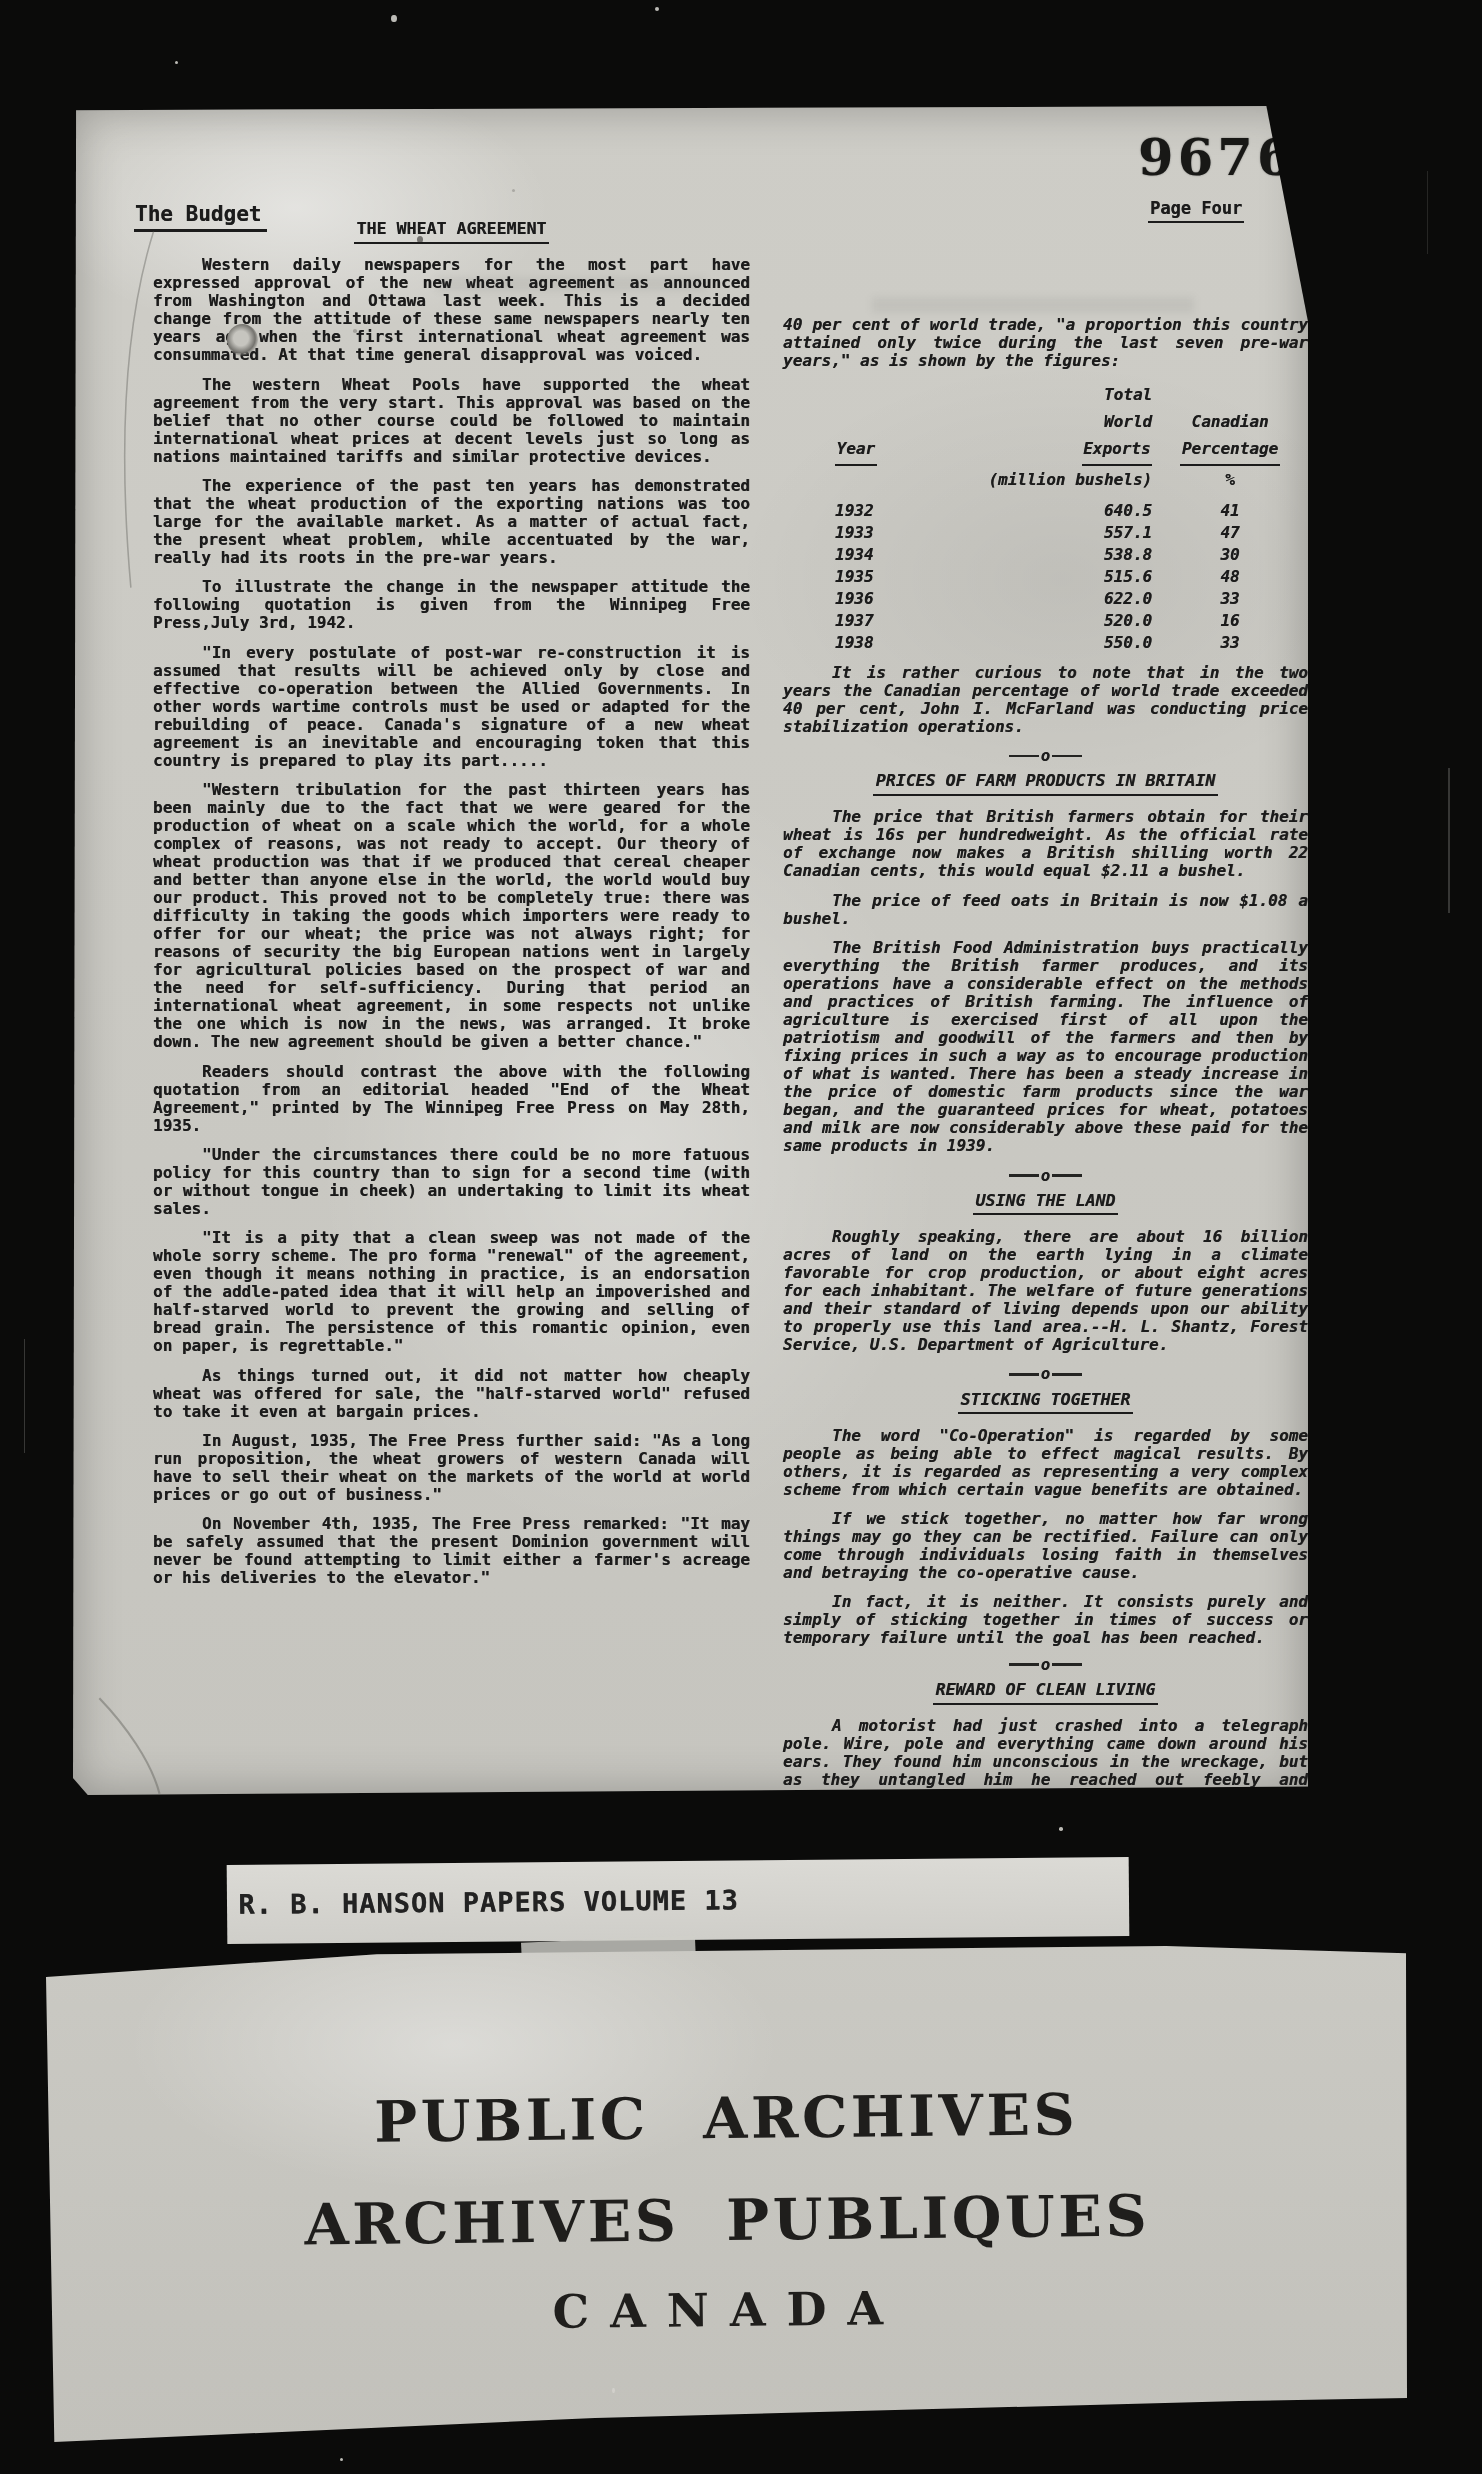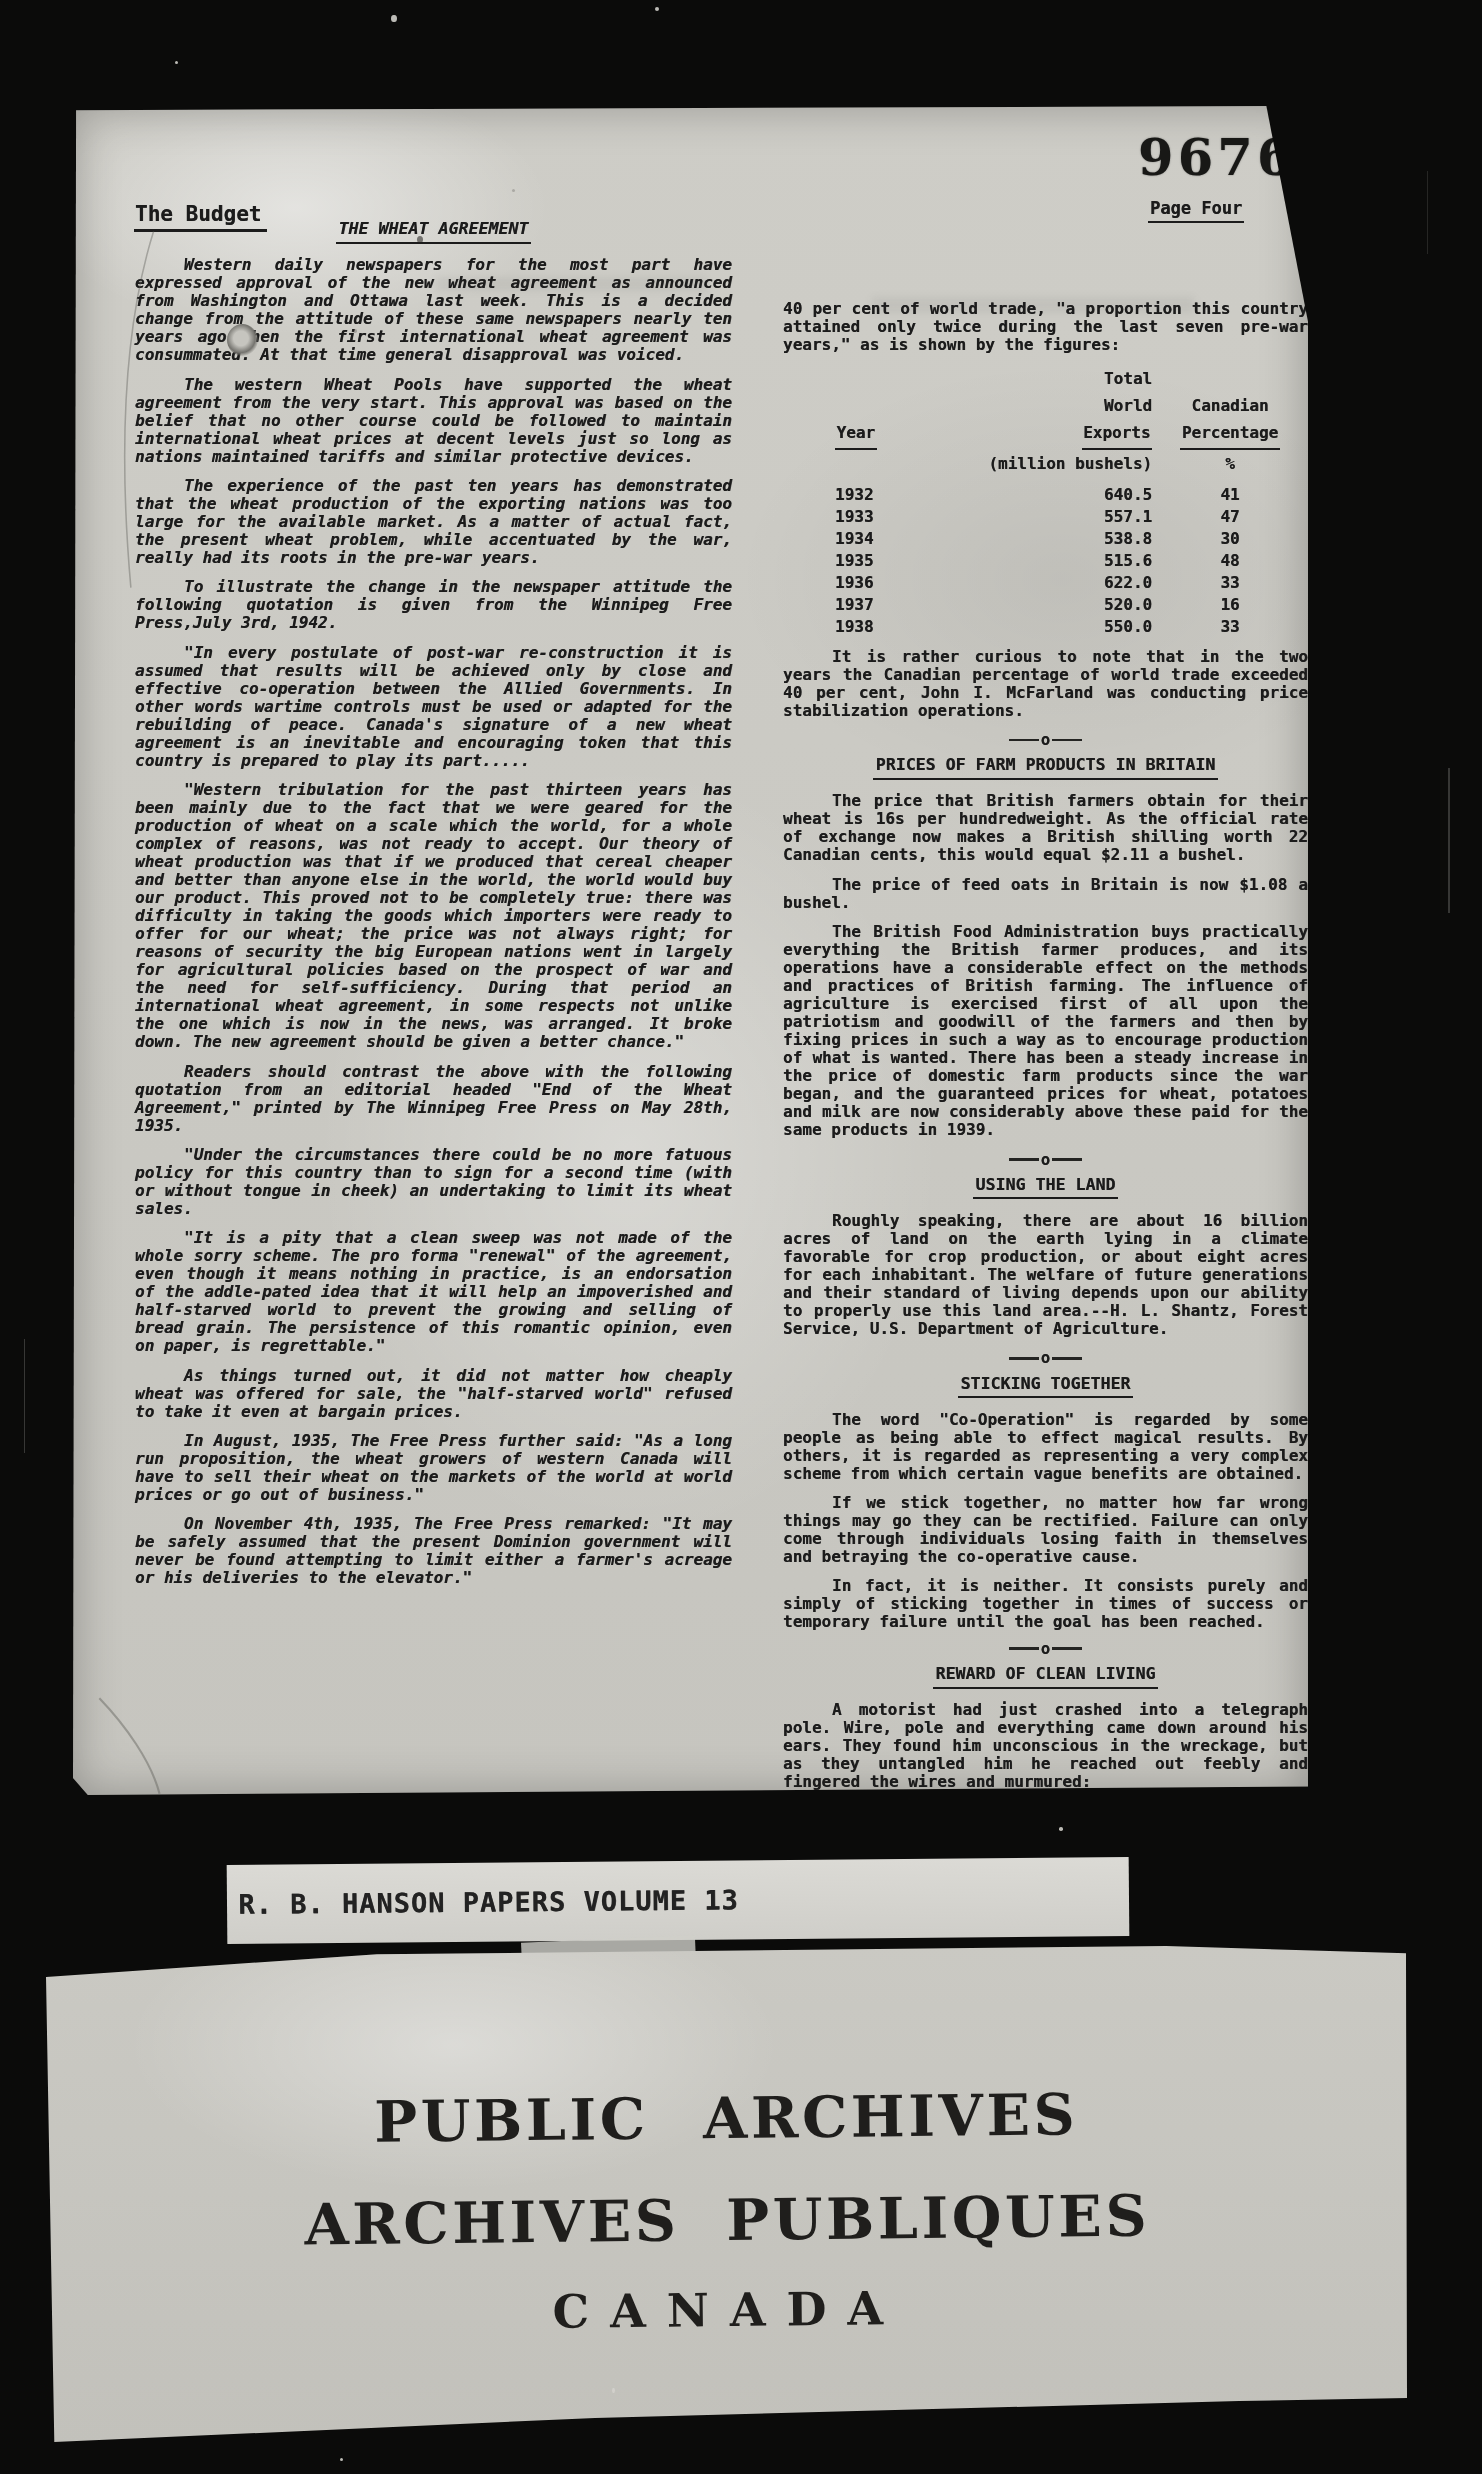--- a/index.html
+++ b/index.html
@@ -22,22 +22,22 @@
 
   .stamp{position:absolute;left:1065px;top:21px;font-family:"DejaVu Serif",serif;
          font-weight:700;font-size:51px;letter-spacing:4.2px;color:#181816;
          text-shadow:0 0 1.6px rgba(20,20,20,.5);}
   .budget{position:absolute;left:61px;top:96px;font-size:21px;
           border-bottom:3.1px solid #1c1c1c;padding:0 5.2px 3.1px 1px;}
   .pagefour{position:absolute;left:1075px;top:92px;font-size:17px;
             border-bottom:2.6px solid #1c1c1c;padding:0 2.1px 2.6px;}
 
   .col{position:absolute;font-size:16px;line-height:18px;text-align:justify;}
-  .col-left{left:62px;top:112px;width:597px;font-style:italic;}
-  .col-right{left:710px;top:194px;width:525px;}
+  .col-left{left:80px;top:112px;width:597px;}
+  .col-right{left:710px;top:210px;width:525px;font-style:italic;}
 
   .sec-head{text-align:center;margin:2.1px 0 12.5px;font-size:16.6px;}
   .u{display:inline-block;border-bottom:2.6px solid #1b1b1b;padding:0 2.6px 3.6px;}
 
   .para{margin:0 0 11.4px;text-indent:49px;}
   .para.noindent{text-indent:0;}
 
   .divider{display:flex;justify-content:center;align-items:center;gap:1.6px;
            margin:8.3px 0 7.3px;font-size:15.6px;}
   .divline{width:30px;height:2.6px;background:#242422;}

